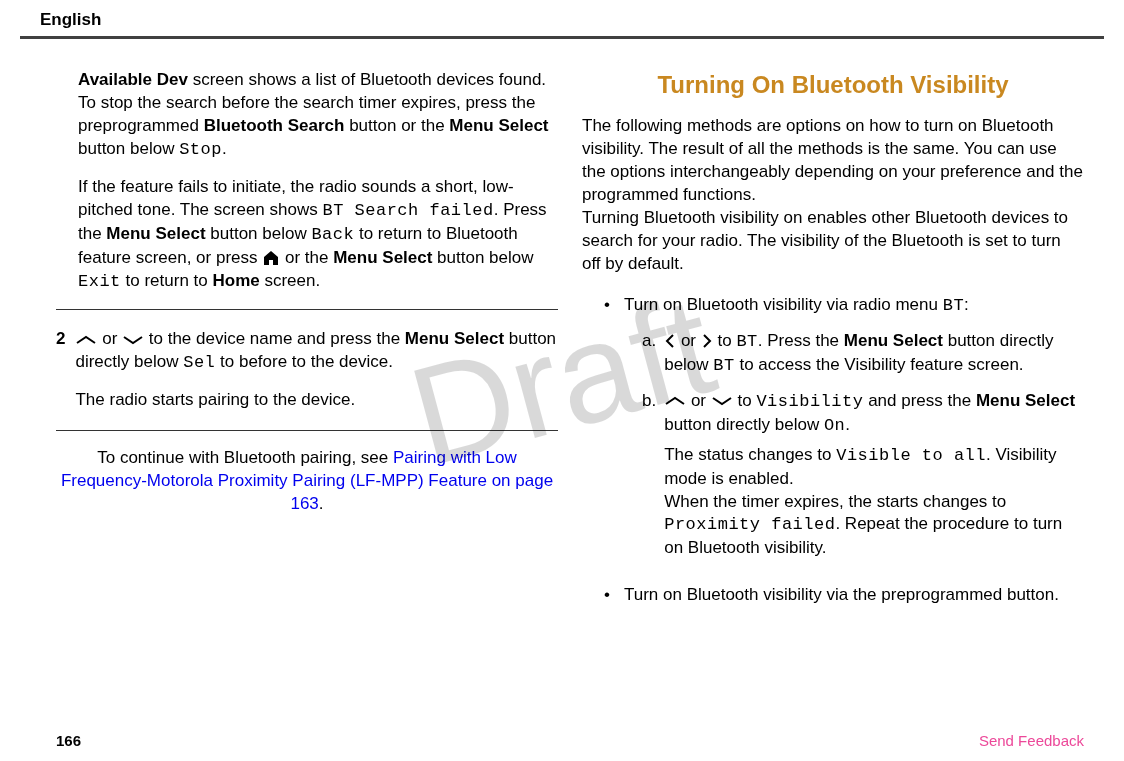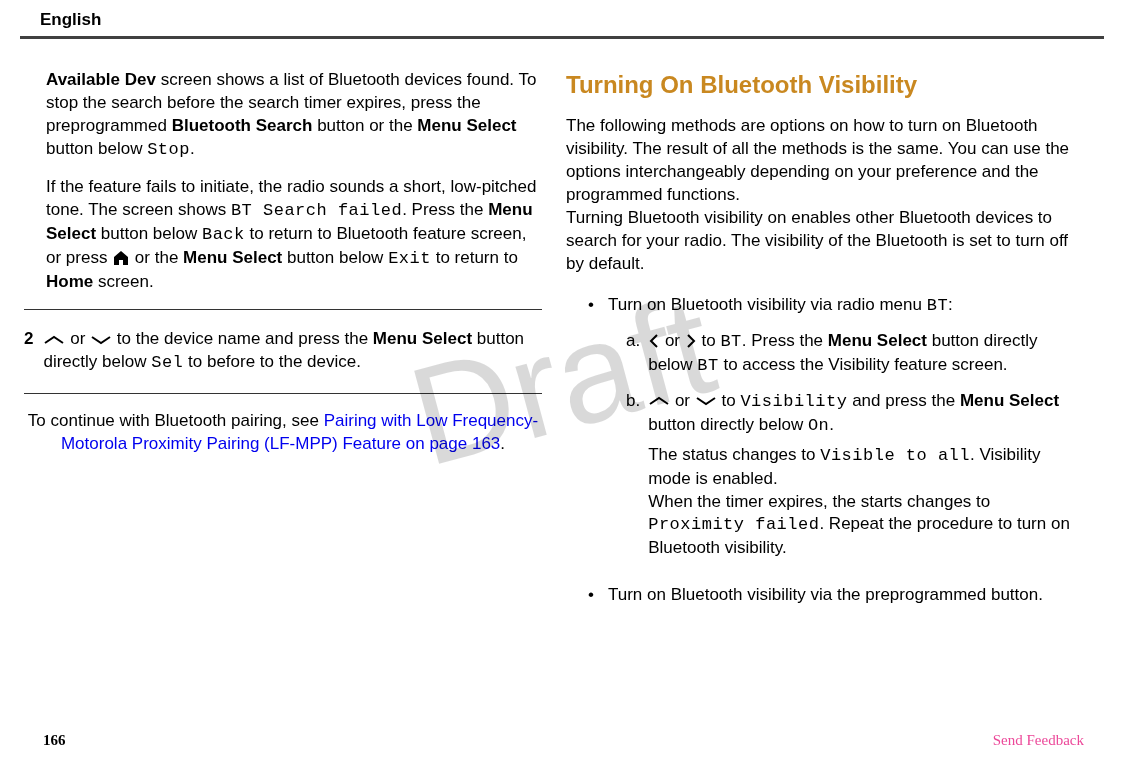--- a/index.html
+++ b/index.html
@@ -26,21 +26,21 @@
       left: 50%;
       transform: translate(-50%, -50%) rotate(-15deg);
       font-size: 140px;
       color: rgba(0,0,0,0.15);
       pointer-events: none;
       z-index: 10;
       font-weight: normal;
     }
     .content {
       display: flex;
-      padding: 30px 40px 0 24px;
+      padding: 30px 40px 0 56px;
       gap: 24px;
     }
     .column {
       flex: 1;
       font-size: 17px;
       line-height: 1.35;
     }
     .para {
       margin-bottom: 14px;
       margin-left: 22px;
@@ -68,20 +68,21 @@
     .mono {
       font-family: "Courier New", monospace;
       letter-spacing: 0.5px;
     }
     .blue-link { color: #0000ee; }
     .section-heading {
       color: #c98820;
       font-size: 24px;
       font-weight: bold;
       margin-bottom: 14px;
+      text-align: center;
     }
     .bullet-block {
       margin-left: 22px;
       margin-top: 18px;
     }
     .bullet-row {
       display: flex;
       gap: 14px;
       margin-bottom: 12px;
     }
@@ -96,27 +97,26 @@
     .sub-letter { flex-shrink: 0; }
     .sub-letter-text { flex: 1; }
     .icon {
       display: inline-block;
       vertical-align: middle;
     }
     .icon svg { display: block; }
     .footer {
       position: absolute;
       bottom: 12px;
-      left: 3px;
+      left: 16px;
       right: 0;
       padding: 0 40px;
       display: flex;
       justify-content: space-between;
       font-size: 15px;
-      font-family: Liberation Serif, serif;
     }
     .page-num { font-weight: bold; }
     .feedback { color: #ec4899; }
   </style>
 </head>
 <body>
 
 <div class="header">
   <span class="header-text">English</span>
 </div>
@@ -139,20 +139,21 @@
 
     <div class="step-block">
       <div class="step-row">
         <div class="step-num">2</div>
         <div class="step-text">
           <span class="icon"><svg width="22" height="10" viewBox="0 0 22 10">
                 <path d="M2 8 L11 2 L20 8" stroke="#000" stroke-width="2" fill="none"></path>
               </svg></span><span> or </span><span class="icon"><svg width="22" height="10" viewBox="0 0 22 10">
                 <path d="M2 2 L11 8 L20 2" stroke="#000" stroke-width="2" fill="none"></path>
               </svg></span><span> to the device name and press the </span><span class="bold">Menu Select</span><span> button directly below </span><span class="mono">Sel</span><span> to before to the device.</span>
+          <div class="step-sub" style="margin-left:0;">The radio starts pairing to the device.</div>
         </div>
       </div>
     </div>
 
     <div style="margin-left:0;text-align:center;">
       <span>To continue with Bluetooth pairing, see </span><span class="blue-link">Pairing with Low Frequency-Motorola Proximity Pairing (LF-MPP) Feature on page 163</span><span>.</span>
     </div>
 
   </div>
 

